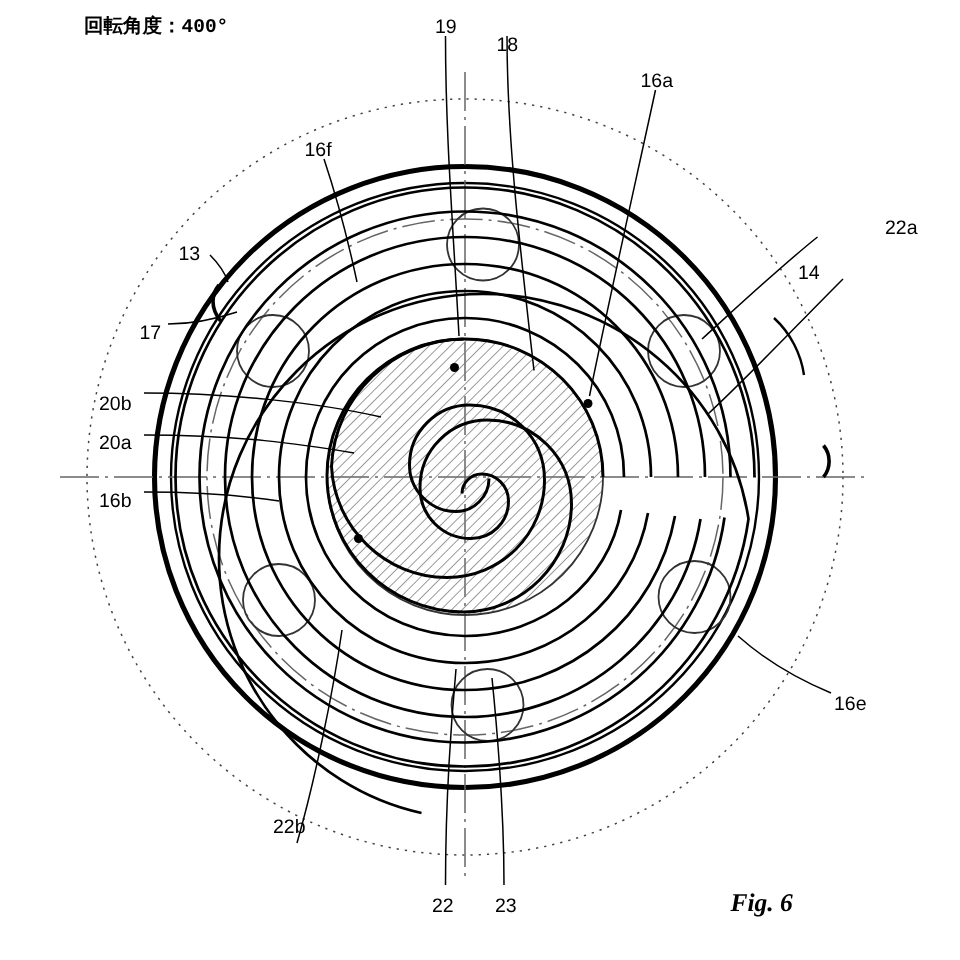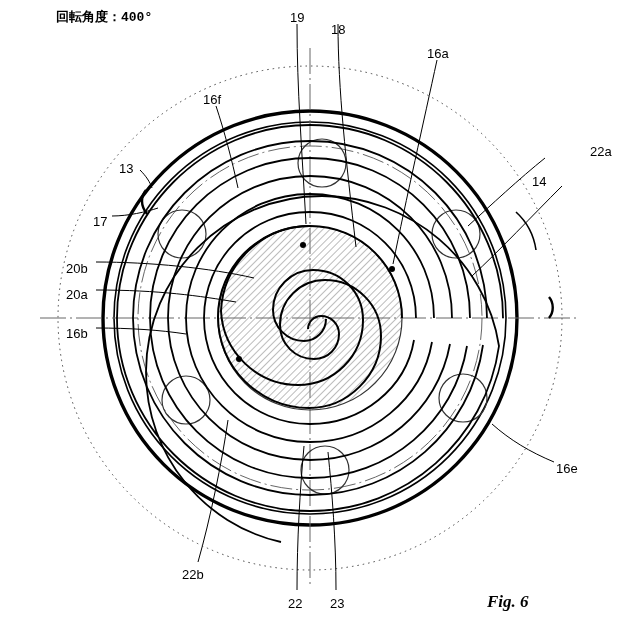--- a/index.html
+++ b/index.html
@@ -194,18 +194,18 @@
   <div class="lbl" style="left:427px; top:46px;">16a</div>
   <div class="lbl" style="left:203px; top:92px;">16f</div>
   <div class="lbl" style="left:546px; top:144px;margin-left:44px;">22a</div>
   <div class="lbl" style="left:119px; top:161px;">13</div>
   <div class="lbl" style="left:532px; top:174px;">14</div>
   <div class="lbl" style="left:93px;  top:214px;">17</div>
   <div class="lbl" style="left:66px;  top:261px;text-align:center;">20b</div>
   <div class="lbl" style="left:66px;  top:287px;">20a</div>
   <div class="lbl" style="left:66px;  top:326px;">16b</div>
   <div class="lbl" style="left:556px; top:461px;">16e</div>
-  <div class="lbl" style="left:182px; top:567px;">22b</div>
+  <div class="lbl" style="left:182px; top:543px;">22b</div>
   <div class="lbl" style="left:288px; top:596px;">22</div>
   <div class="lbl" style="left:330px; top:596px;">23</div>
 
   <div class="fig-caption">Fig. 6</div>
 </div>
 
 </body></html>

